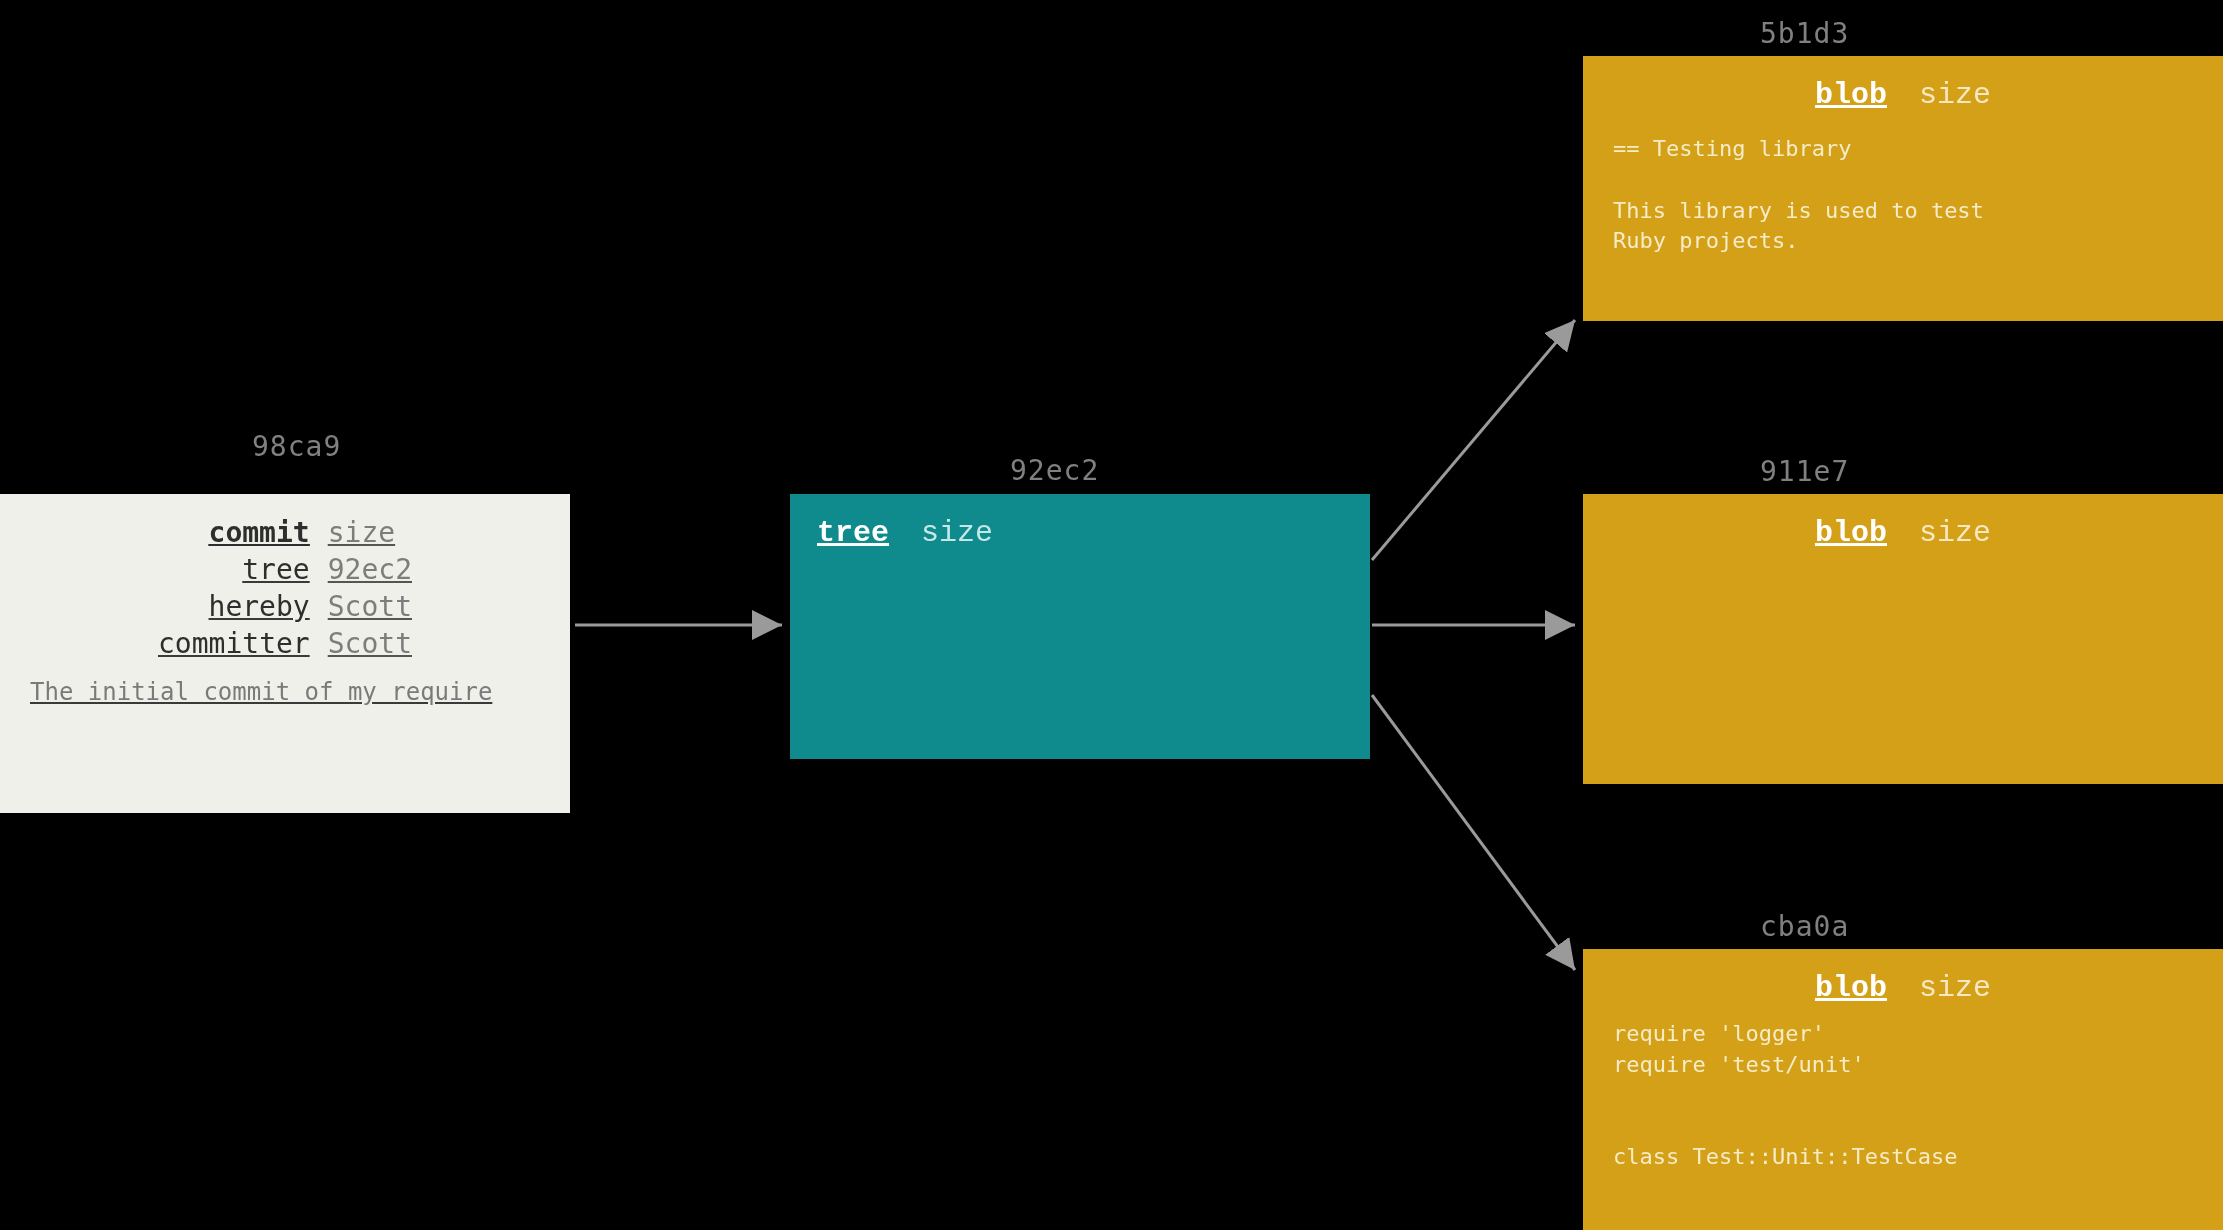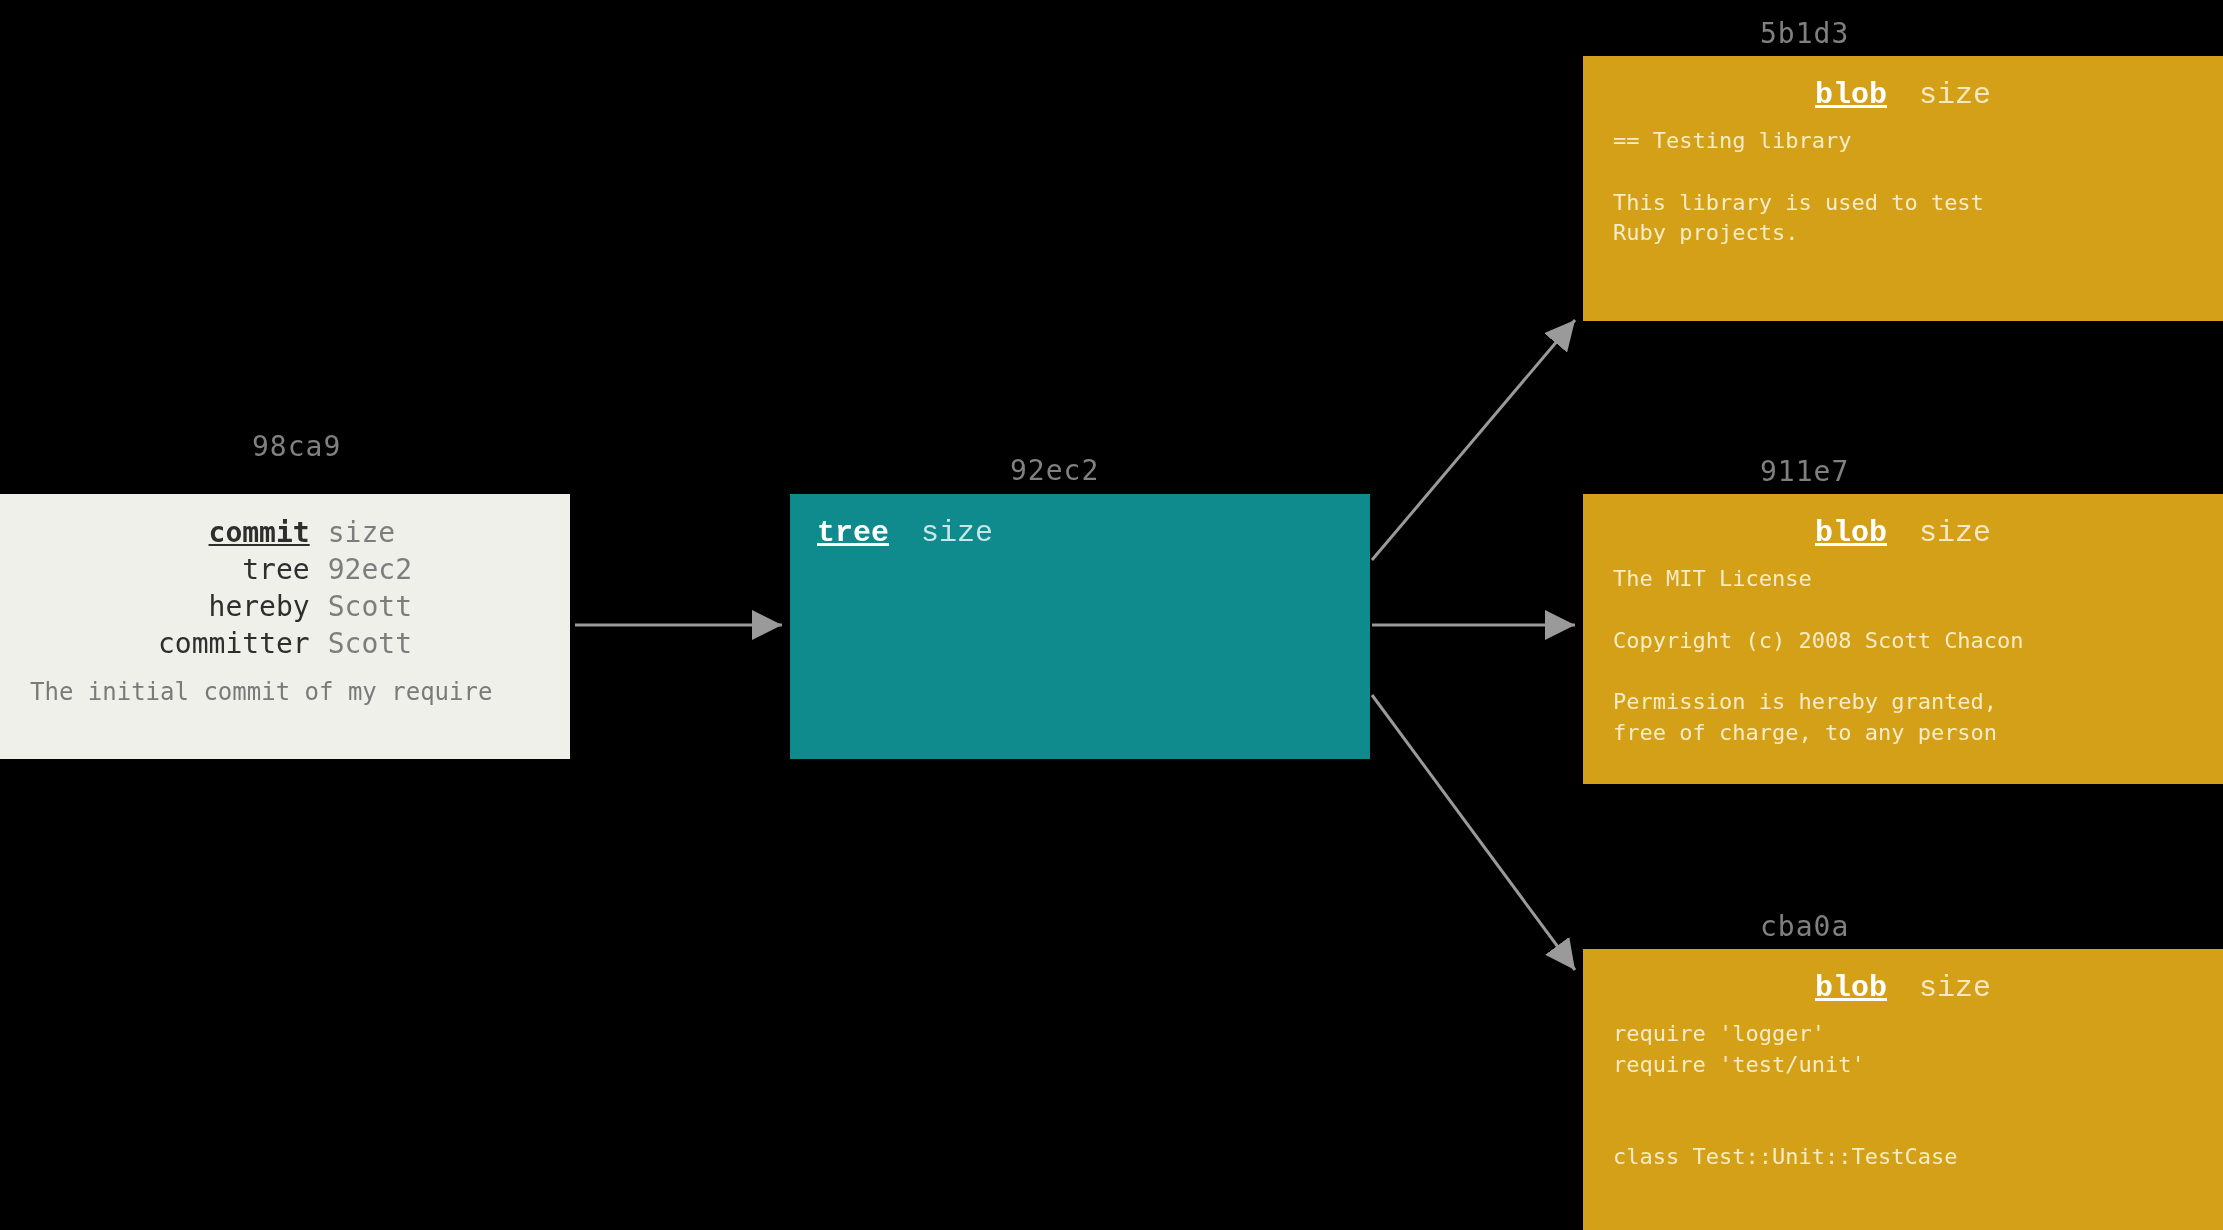--- a/index.html
+++ b/index.html
@@ -97,21 +97,21 @@
 </style>
 </head>
 <body>
 
 <div class="hash-label" style="left:252px; top:430px;">98ca9</div>
 <div class="hash-label" style="left:1010px; top:454px;">92ec2</div>
 <div class="hash-label" style="left:1760px; top:17px;">5b1d3</div>
 <div class="hash-label" style="left:1760px; top:455px;">911e7</div>
 <div class="hash-label" style="left:1760px; top:910px;">cba0a</div>
 
-<div class="box commit-box" style="left:0px; top:494px; width:570px; height:265px;">
+<div class="box commit-box" style="left:0px; top:494px; width:570px; height:319px;text-decoration:underline;">
   <div class="kv-grid">
     <div class="k"><span class="type" style="font-weight:700;text-decoration:underline">commit</span></div>
     <div class="v">size</div>
     <div class="k">tree</div>
     <div class="v">92ec2</div>
     <div class="k">hereby</div>
     <div class="v">Scott</div>
     <div class="k">committer</div>
     <div class="v">Scott</div>
   </div>
@@ -123,37 +123,31 @@
     <span class="type">tree</span>
     <span class="size">size</span>
   </div>
 </div>
 
 <div class="box blob-box" style="left:1583px; top:56px; width:640px; height:265px;">
   <div class="obj-header" style="text-align:center">
     <span class="type">blob</span>
     <span class="size">size</span>
   </div>
-  <div class="blob-body" style="margin-top:14px">== Testing library
+  <div class="blob-body" style="margin-top:22px">== Testing library
 
 This library is used to test
 Ruby projects.</div>
 </div>
 
 <div class="box blob-box" style="left:1583px; top:494px; width:640px; height:290px;">
   <div class="obj-header" style="text-align:center">
     <span class="type">blob</span>
     <span class="size">size</span>
   </div>
-  <div class="blob-body" style="margin-top:14px">The MIT License
-
-Copyright (c) 2008 Scott Chacon
-
-Permission is hereby granted,
-free of charge, to any person</div>
 </div>
 
 <div class="box blob-box" style="left:1583px; top:949px; width:640px; height:281px;">
   <div class="obj-header" style="text-align:center">
     <span class="type">blob</span>
     <span class="size">size</span>
   </div>
   <div class="blob-body" style="margin-top:14px">require 'logger'
 require 'test/unit'
 

